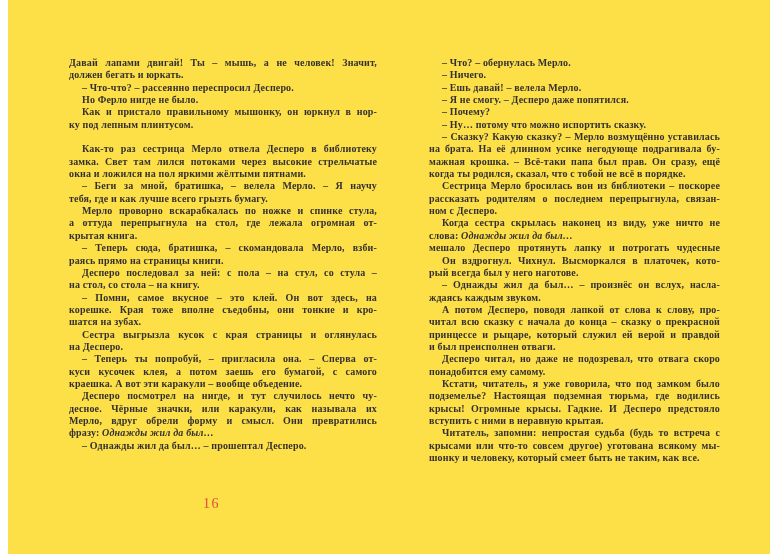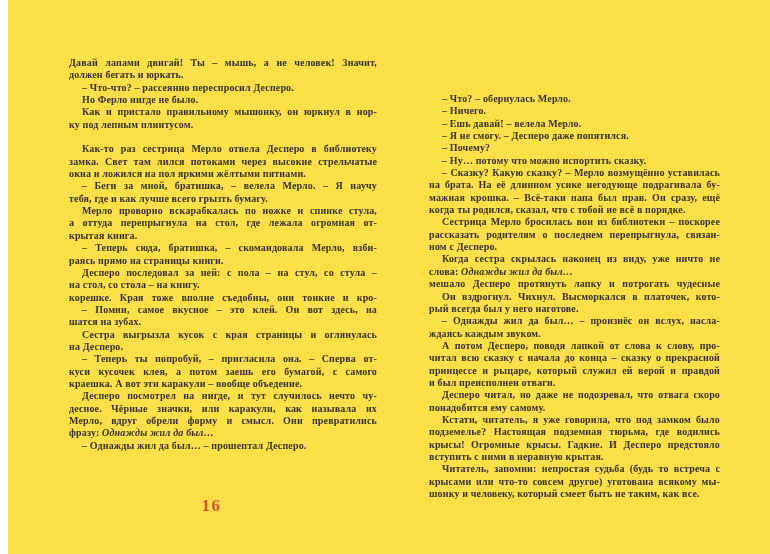--- a/index.html
+++ b/index.html
@@ -18,21 +18,21 @@
     background: #fde047;
     font-family: "Liberation Serif", "DejaVu Serif", serif;
     font-weight: bold;
     color: #343030;
   }
   .col {
     position: absolute;
     top: 57px;
   }
   .col.left  { left: 61px;  width: 308px; }
-  .col.right { left: 421px; width: 291px; margin-top: 36px; }
+  .col.right { left: 421px; width: 291px; }
   .line {
     height: 12.35px;
     line-height: 12.4px;
     font-size: 10px;
     letter-spacing: 0.15px;
     overflow: hidden;
     text-align: justify;
     text-align-last: justify;
     white-space: normal;
   }
@@ -42,23 +42,23 @@
   }
   .line.ind { padding-left: 13px; }
   .line.blank { }
   .line i { font-style: italic; }
   .pagenum {
     position: absolute;
     left: 61px;
     top: 496px;
     width: 285px;
     text-align: center;
-    font-size: 17px;
+    font-size: 14px;
     letter-spacing: 1.5px;
-    font-weight: bold;
+    font-weight: normal;
     color: var(--accent, #df4c3e);
   }
 </style>
 </head>
 <body style="background: rgb(255, 255, 255);">
 
 <div class="spread" style="color: rgb(52, 48, 48);">
   <div class="col left">
       <div class="line"><span>Давай лапами двигай! Ты – мышь, а не человек! Значит,</span></div>
       <div class="line end"><span>должен бегать и юркать.</span></div>
@@ -72,22 +72,22 @@
       <div class="line end"><span>окна и ложился на пол яркими жёлтыми пятнами.</span></div>
       <div class="line ind"><span>– Беги за мной, братишка, – велела Мерло. – Я научу</span></div>
       <div class="line end"><span>тебя, где и как лучше всего грызть бумагу.</span></div>
       <div class="line ind"><span>Мерло проворно вскарабкалась по ножке и спинке стула,</span></div>
       <div class="line"><span>а оттуда перепрыгнула на стол, где лежала огромная от-</span></div>
       <div class="line end"><span>крытая книга.</span></div>
       <div class="line ind"><span>– Теперь сюда, братишка, – скомандовала Мерло, взби-</span></div>
       <div class="line end"><span>раясь прямо на страницы книги.</span></div>
       <div class="line ind"><span>Десперо последовал за ней: с пола – на стул, со стула –</span></div>
       <div class="line end"><span>на стол, со стола – на книгу.</span></div>
+      <div class="line ind"><span>– Помни, самое вкусное – это клей. Он вот здесь, на</span></div>
       <div class="line"><span>корешке. Края тоже вполне съедобны, они тонкие и кро-</span></div>
-      <div class="line ind"><span>– Помни, самое вкусное – это клей. Он вот здесь, на</span></div>
       <div class="line end"><span>шатся на зубах.</span></div>
       <div class="line ind"><span>Сестра выгрызла кусок с края страницы и оглянулась</span></div>
       <div class="line end"><span>на Десперо.</span></div>
       <div class="line ind"><span>– Теперь ты попробуй, – пригласила она. – Сперва от-</span></div>
       <div class="line"><span>куси кусочек клея, а потом заешь его бумагой, с самого</span></div>
       <div class="line end"><span>краешка. А вот эти каракули – вообще объедение.</span></div>
       <div class="line ind"><span>Десперо посмотрел на нигде, и тут случилось нечто чу-</span></div>
       <div class="line"><span>десное. Чёрные значки, или каракули, как называла их</span></div>
       <div class="line"><span>Мерло, вдруг обрели форму и смысл. Они превратились</span></div>
       <div class="line end"><span>фразу: </span><i>Однажды жил да был…</i></div>

